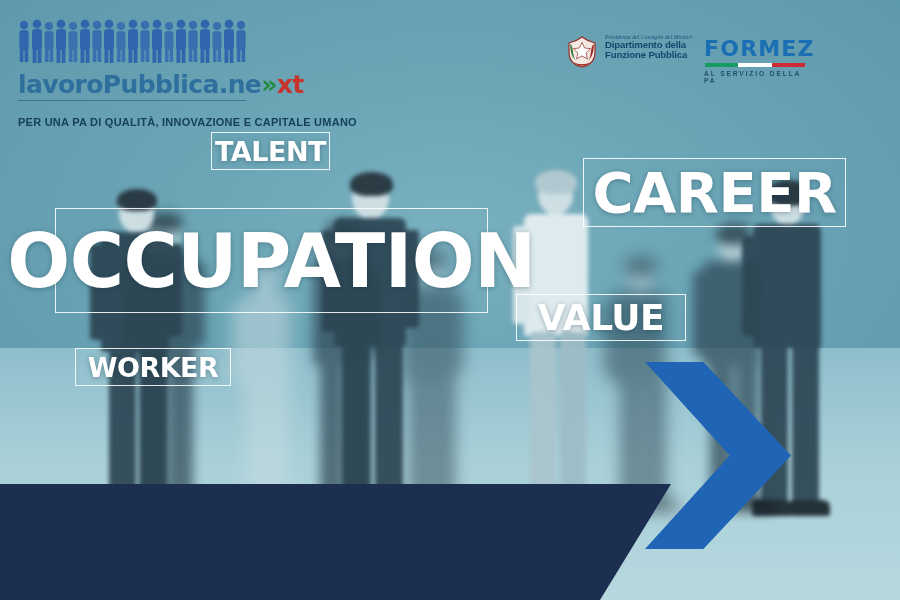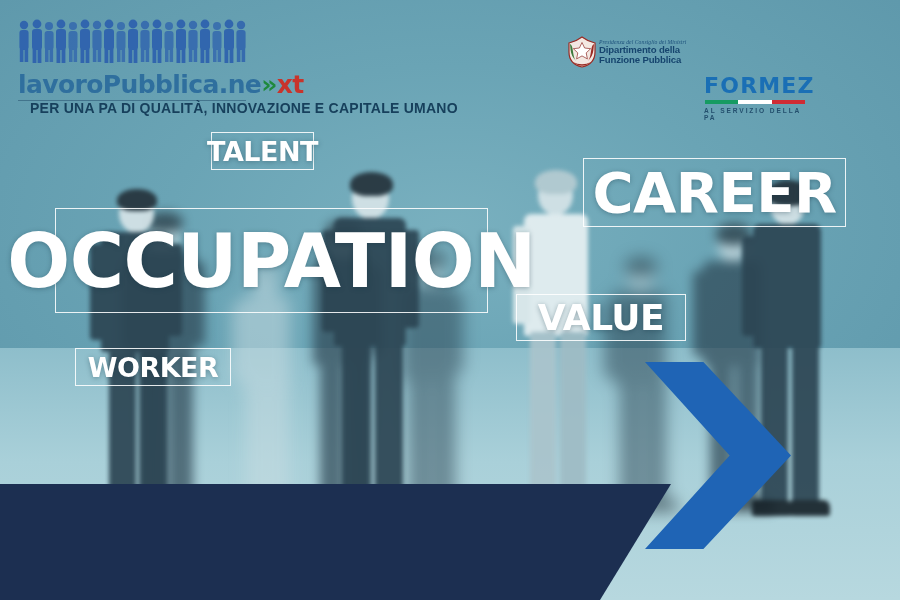--- a/index.html
+++ b/index.html
@@ -46,51 +46,51 @@
   #logo-word {
     position:absolute; left:2px; top:52px;
     font-size:25px; font-weight:700; letter-spacing:-.6px;
     color:#2f6f9e; white-space:nowrap;
     font-family:"DejaVu Sans", sans-serif;
   }
   #logo-word .gt { color:#1e8a3c; font-weight:800; }
   #logo-word .xt { color:#c8342c; font-weight:800; }
   #logo-rule { position:absolute; left:2px; top:82px; width:228px; height:1px; background:#35627e; opacity:.7; }
   #logo-tag {
-    position:absolute; left:2px; top:82px;
-    font-size:14px; font-weight:700; letter-spacing:.25px;
-    color:#17405c; white-space:nowrap;margin-left:12px;
-  }
-
-  #logo-gov { position:absolute; left:566px; top:34px; display:flex; align-items:center; gap:1px; }
+    position:absolute; left:2px; top:98px;
+    font-size:11px; font-weight:700; letter-spacing:.25px;
+    color:#17405c; white-space:nowrap;
+  }
+
+  #logo-gov { position:absolute; left:566px; top:34px; display:flex; align-items:flex-start; gap:7px; }
   #gov-text { line-height:1.08; }
   #gov-pre { font-size:5.6px; font-style:italic; color:#1a4f7a; font-family:"Liberation Serif", serif; letter-spacing:.1px;}
   #gov-l1, #gov-l2 { font-size:9.6px; font-weight:700; color:#16456e; letter-spacing:-.15px; }
 
   #logo-formez { position:absolute; left:704px; top:36px; width:104px; }
   #formez-word {
     font-size:22px; font-weight:700; letter-spacing:1.2px;
-    color:#1a6fb5; font-family:"DejaVu Sans", sans-serif;margin-top:37px;
+    color:#1a6fb5; font-family:"DejaVu Sans", sans-serif;
   }
   #formez-flag { display:flex; height:4px; width:100px; margin:2px 0 3px 1px; }
   #formez-flag span { flex:1; }
   #formez-tag { font-size:6.6px; letter-spacing:1.9px; color:#24506e; font-weight:600; }
 
   
   .kw {
     position:absolute;
     border:1.5px solid rgba(255,255,255,.88);
     display:flex; align-items:center; justify-content:center;
     color:#fff; font-weight:700;
     font-family:"DejaVu Sans", sans-serif;
     letter-spacing:-.5px;
     text-shadow:0 1px 5px rgba(18,48,62,.35);
     white-space:nowrap;
   }
-  #kw-talent     { left:211px; top:132px; width:103px; height:38px;  font-size:27px; }
+  #kw-talent     { left:211px; top:132px; width:119px; height:38px;  font-size:27px; }
   #kw-occupation { left:55px;  top:208px; width:433px; height:105px; font-size:74px; }
   #kw-worker     { left:75px;  top:348px; width:156px; height:38px;  font-size:27px; }
   #kw-career     { left:583px; top:158px; width:263px; height:69px;  font-size:56px; }
   #kw-value      { left:516px; top:294px; width:170px; height:47px;  font-size:36px; }
   #kw-people     { left:299px; top:377px; width:311px; height:89px;  font-size:64px; }
   #kw-job        { left:719px; top:366px; width:93px;  height:33px;  font-size:22px; }
 
   
   #chevron {
     position:absolute; left:645px; top:362px; width:146px; height:187px;

